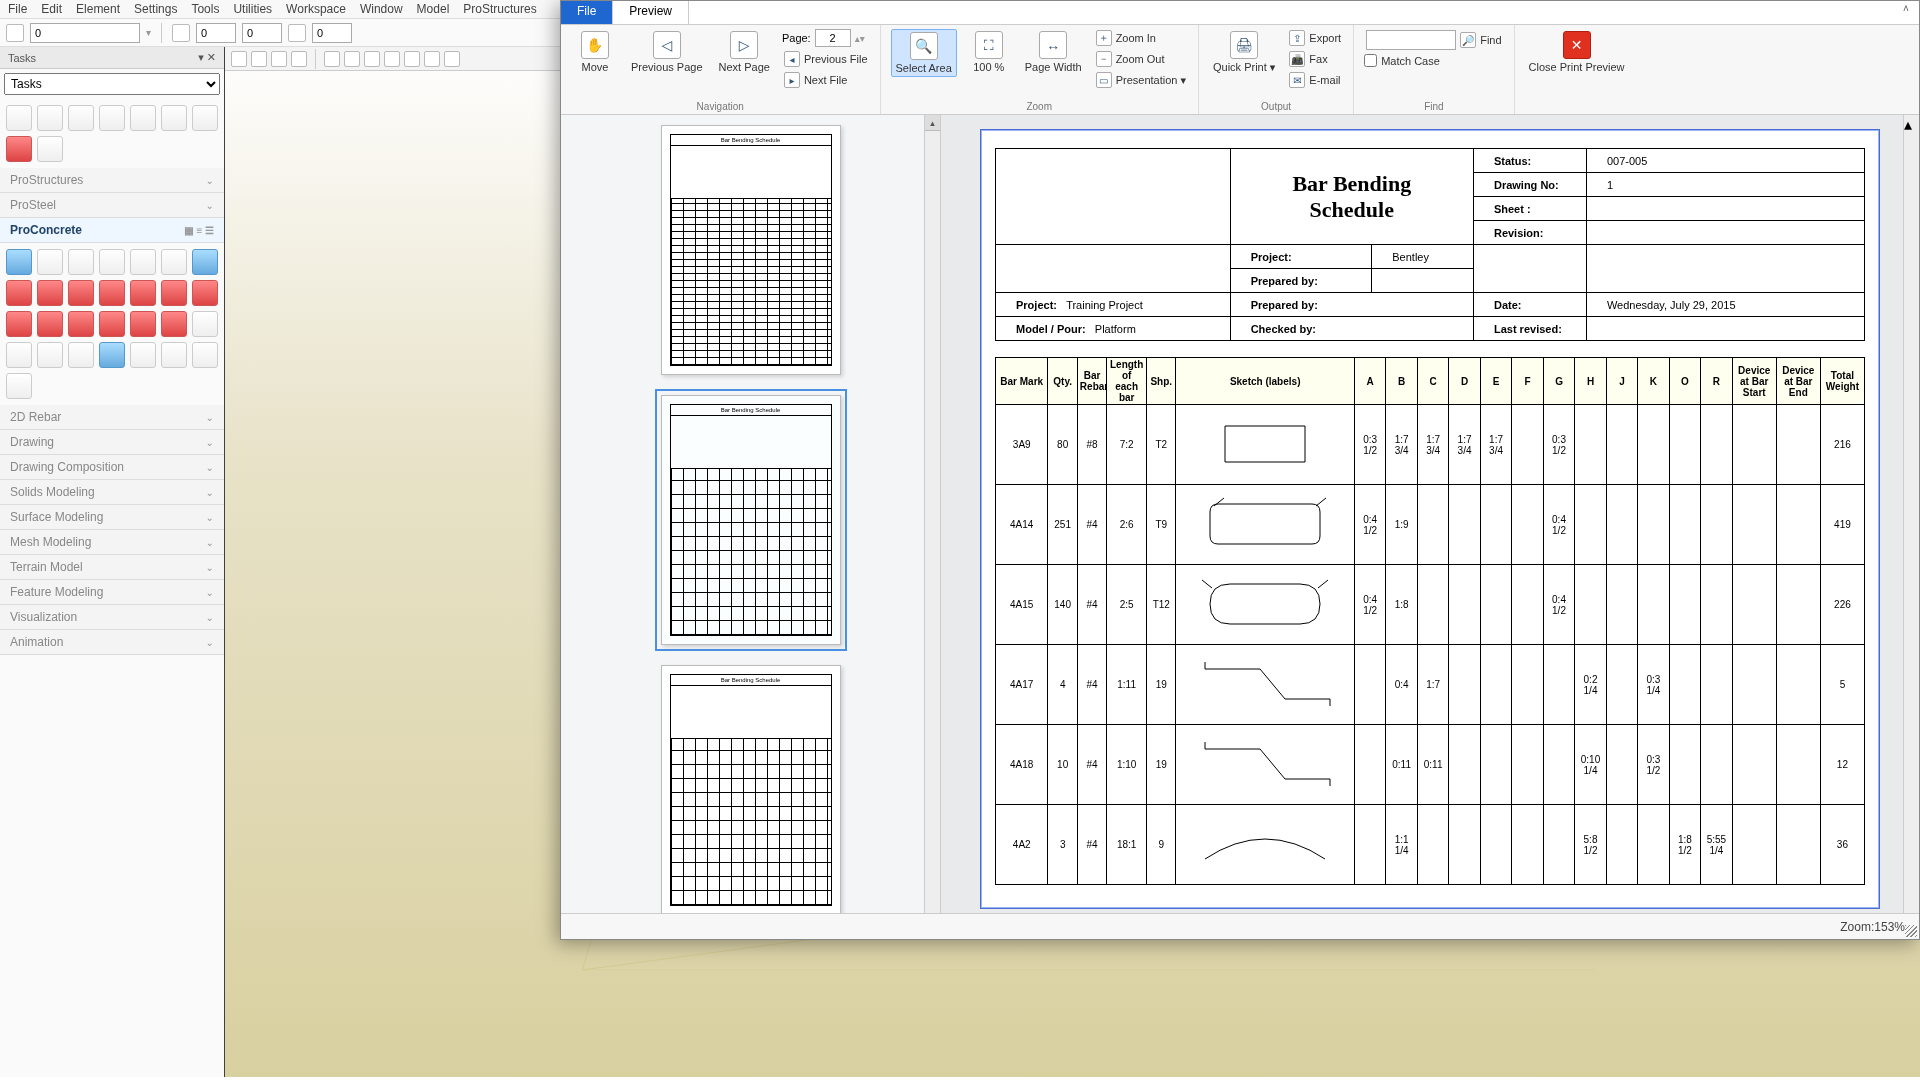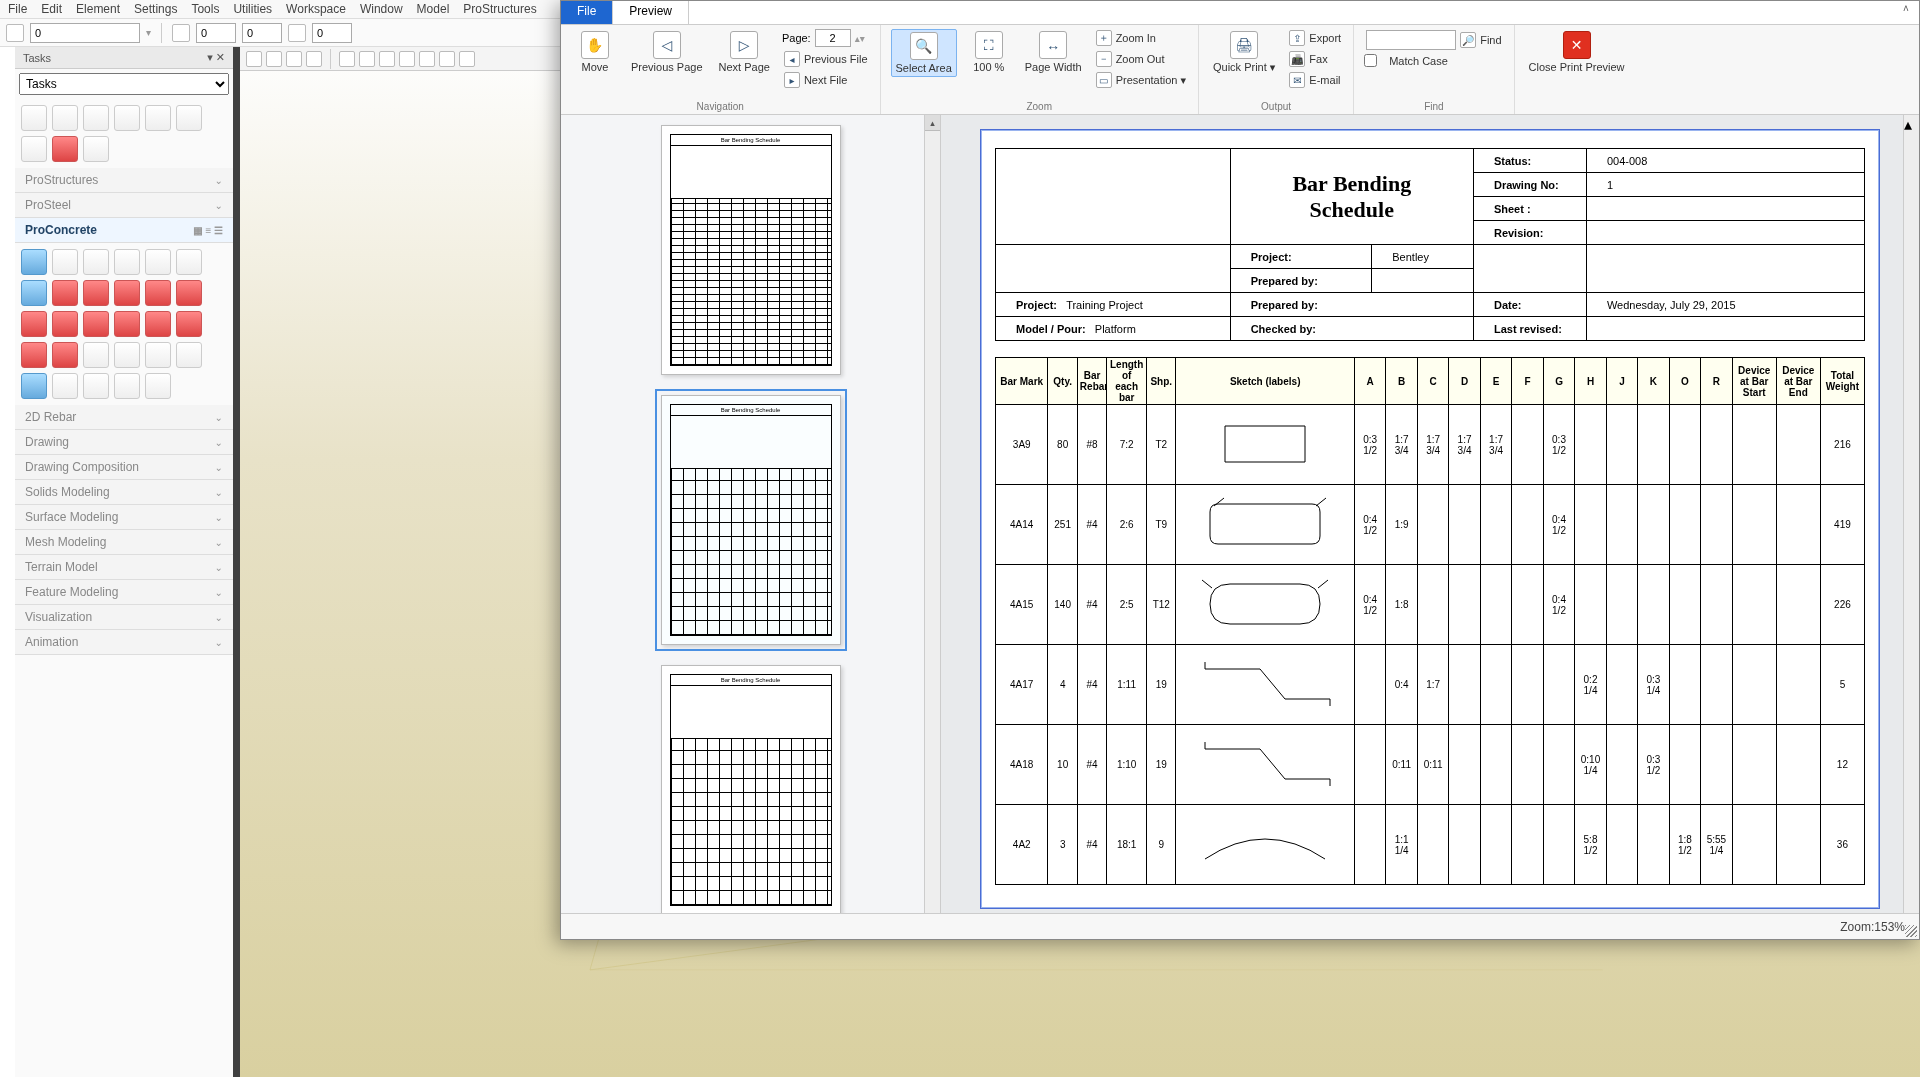--- a/index.html
+++ b/index.html
@@ -8,21 +8,21 @@
 
 .main-app { position: absolute; top: 0; left: 0; width: 1920px; height: 1080px; background: #fff; }
 .menubar { display: flex; gap: 14px; padding: 2px 8px; background: #f8f8f8; border-bottom: 1px solid #ddd; font-size: 12px; color: #444; }
 .menubar span { cursor: default; }
 .toolbar1 { display: flex; align-items: center; gap: 6px; padding: 3px 6px; border-bottom: 1px solid #ddd; background: #fafafa; height: 28px; }
 .tb-btn { width: 18px; height: 18px; border: 1px solid #bbb; background: #fff; border-radius: 2px; }
 .tb-input { width: 110px; height: 20px; border: 1px solid #aaa; font-size: 11px; padding: 0 4px; background: #fff; }
 .tb-sep { width: 1px; height: 20px; background: #ccc; margin: 0 4px; }
 
 .app-body { display: flex; height: calc(100% - 50px); }
-.tasks-panel { width: 225px; background: #fafafa; border-right: 7px solid #404040; display: flex; flex-direction: column; font-size: 12px; margin-left: 15px; }
+.tasks-panel { width: 225px; background: #fafafa; border-right: 1px solid #404040; display: flex; flex-direction: column; font-size: 12px; }
 .tasks-header { background: #eaeaea; padding: 4px 8px; border-bottom: 1px solid #ccc; display: flex; justify-content: space-between; align-items: center; font-size: 11px; color: #555; }
 .tasks-combo { margin: 4px; }
 .tasks-combo select { width: 100%; font-size: 12px; padding: 2px; }
 .accordion-item { border-bottom: 1px solid #ddd; padding: 5px 10px; display:flex; justify-content: space-between; align-items:center; color:#4a6; background:#f4f4f4; cursor:default; }
 .accordion-item.dim { color:#888; }
 .accordion-item.active { background: #eef6ff; color:#246; font-weight:600; }
 .chev { color:#999; font-size:10px; }
 .tool-grid { padding: 6px; display:flex; flex-wrap:wrap; gap:5px; }
 .tool-grid .tg { width:26px; height:26px; border:1px solid #ccc; background:linear-gradient(#fff,#eee); border-radius:3px; }
 .tool-grid .tg.red { background:linear-gradient(#f88,#d44); border-color:#c55; }
@@ -46,21 +46,21 @@
 .big-btn { display:flex; flex-direction:column; align-items:center; gap:2px; padding:2px 4px; font-size:11px; color:#333; cursor:default; min-width:48px; }
 .big-btn.active { background:#cfe5ff; border:1px solid #7bb3f0; border-radius:2px; }
 .big-btn .ico { width:28px; height:28px; border:1px solid #aaa; background:#fff; border-radius:3px; display:flex; align-items:center; justify-content:center; font-size:14px; color:#357; }
 .big-btn.close .ico { background:#e03020; color:#fff; border-color:#b02010; }
 .small-btn { display:flex; align-items:center; gap:4px; font-size:11px; color:#333; padding:1px 2px; cursor:default; }
 .small-btn .ico-sm { width:16px; height:16px; border:1px solid #aaa; background:#fff; border-radius:2px; display:inline-flex; align-items:center; justify-content:center; font-size:10px; color:#357; }
 .stack { display:flex; flex-direction:column; gap:3px; }
 .page-spin { display:flex; align-items:center; gap:4px; font-size:11px; }
 .page-spin input { width:36px; height:18px; font-size:11px; text-align:center; border:1px solid #aaa; }
 .find-input { width:90px; height:20px; border:1px solid #aaa; font-size:11px; }
-.chk { display:flex; align-items:center; gap:12px; font-size:11px; color:#333; }
+.chk { display:flex; align-items:center; gap:4px; font-size:11px; color:#333; }
 
 .preview-body { flex:1; display:flex; background:#eef0f2; overflow:hidden; }
 .thumb-pane { width:380px; background:#f4f5f7; border-right:1px solid #ccc; overflow-y:auto; padding:10px; position:relative; }
 .thumb-scroll { position:absolute; right:0; top:0; bottom:0; width:16px; background:#eee; border-left:1px solid #ccc; }
 .thumb-scroll .track-btn { height:16px; background:#ddd; border-bottom:1px solid #bbb; display:flex; align-items:center; justify-content:center; font-size:9px; color:#555; }
 .thumb { width:180px; height:250px; background:#fff; border:1px solid #bbb; margin:0 auto 20px auto; box-shadow:2px 2px 4px rgba(0,0,0,.15); padding:8px; }
 .thumb.selected { outline:2px solid #4a90e2; outline-offset:4px; background:#fafeff; }
 .thumb-inner { width:100%; height:100%; border:1px solid #000; display:flex; flex-direction:column; }
 .thumb-head { height:28%; border-bottom:1px solid #000; position:relative; }
 .thumb-title { font-size:6px; text-align:center; padding:2px; border-bottom:1px solid #000; }
@@ -418,21 +418,21 @@
       <div class="sheet">
 
         <table class="hdr-table">
           <tbody>
               <tr>
             <td rowspan="4" style="width:27%"></td>
             <td rowspan="4" colspan="2" style="width:28%">
                   <div class="hdr-title">Bar Bending Schedule</div>
                 </td>
             <td class="hdr-label" style="width:13%">Status:</td>
-            <td>004-008</td>
+            <td>007-005</td>
           </tr>
           <tr>
                 <td class="hdr-label">Drawing No:</td>
                 <td>1</td>
               </tr>
           <tr>
                 <td class="hdr-label">Sheet :</td>
                 <td></td>
               </tr>
           <tr>

